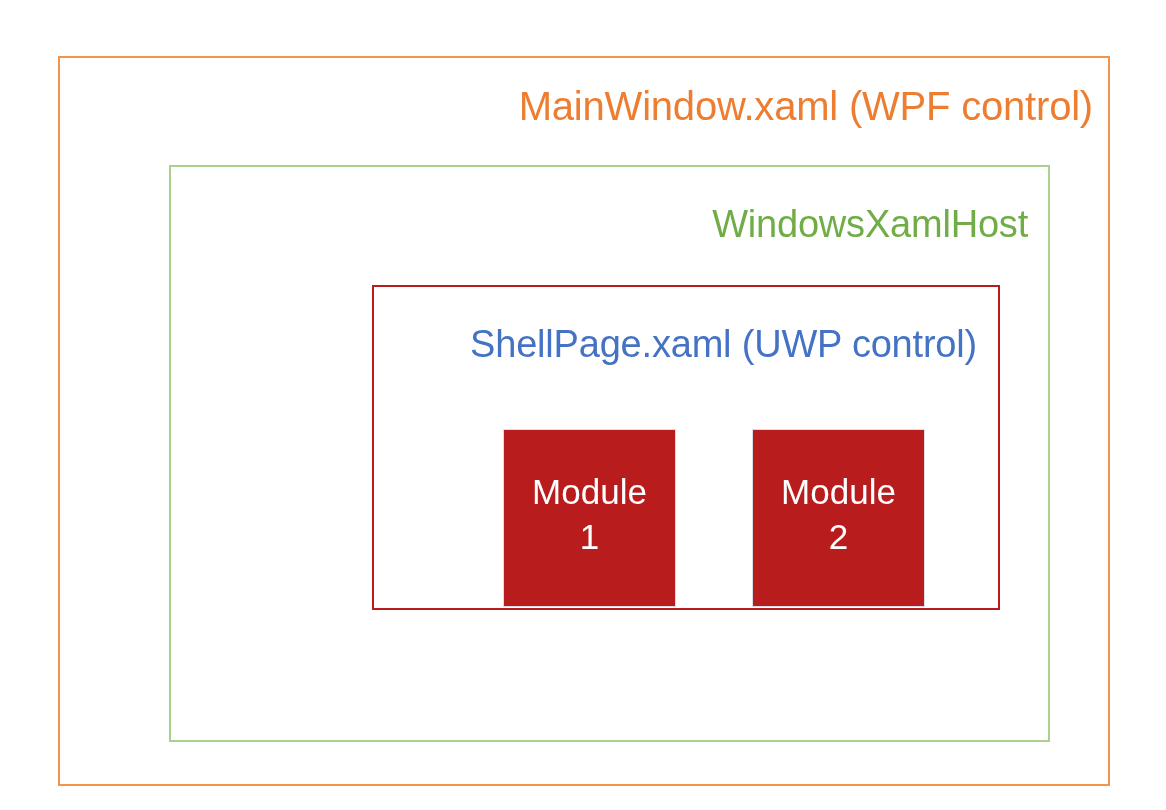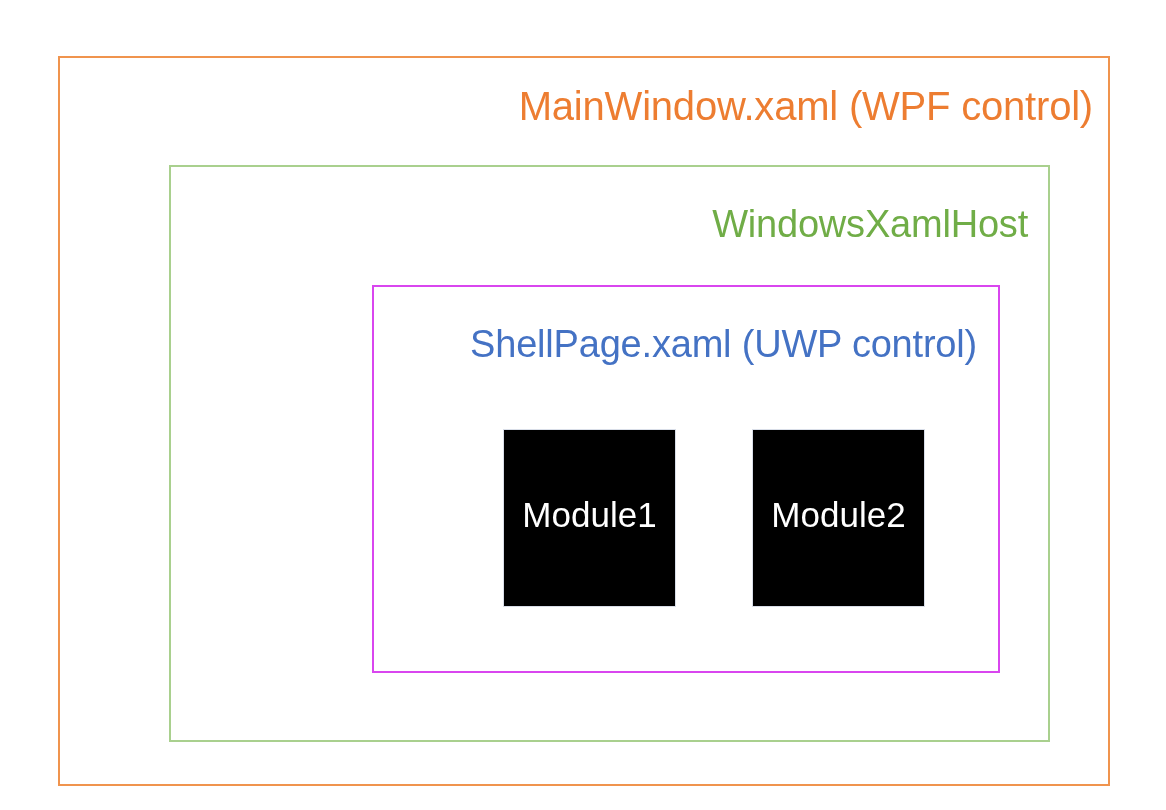--- a/index.html
+++ b/index.html
@@ -66,23 +66,23 @@
     white-space: nowrap;
     letter-spacing: -0.2px;
   }
 
   
   .box-shellpage {
     position: absolute;
     left: 201px;   
     top: 118px;    
     width: 628px;
-    height: 388px;
+    height: 325px;
     box-sizing: border-box;
-    border: 2px solid #d946ef;
+    border: 2px solid #b91c1c;
     background: transparent;
     padding-left: 26px;
   }
   .label-shellpage {
     position: absolute;
     right: 21px;
     top: 36px;
     font-size: 38px;
     line-height: 42px;
     color: #4472C4;
@@ -95,25 +95,25 @@
     position: absolute;
     left: 0;
     top: 0;
     width: 100%;
     height: 100%;
   }
   .module-box {
     position: absolute;
     width: 173px;
     height: 178px;
-    background: #000000;
+    background: #b91c1c;
     box-sizing: border-box;
     border: 1px solid #D9DEE8;
     display: flex;
-    flex-direction: row;
+    flex-direction: column;
     align-items: center;
     justify-content: center;
     padding-bottom: 8px;
   }
   #module-1 { left: 129px; top: 142px; }  
   #module-2 { left: 378px; top: 142px; }  
 
   .module-line {
     color: #FFFFFF;
     font-size: 35px;

